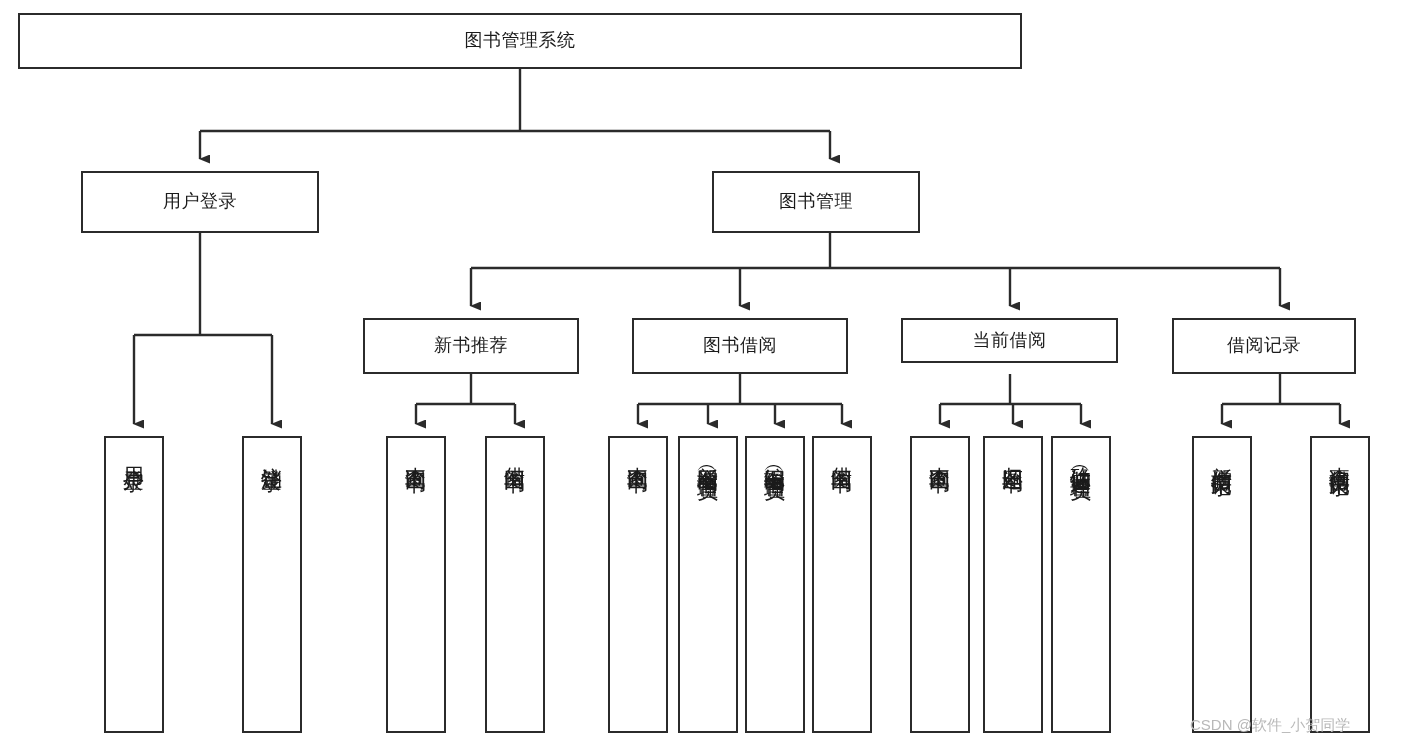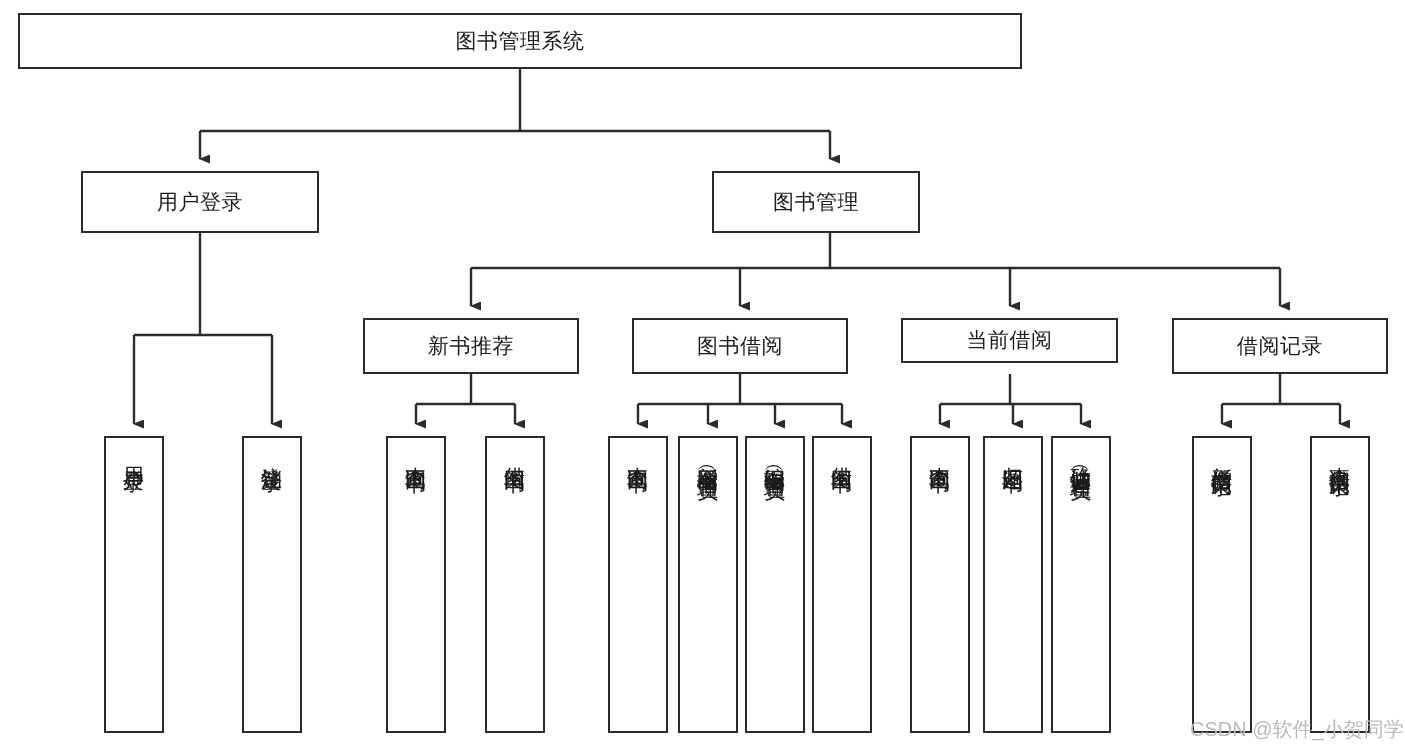--- a/index.html
+++ b/index.html
@@ -37,40 +37,40 @@
     overflow: hidden;
   }
   .node .label {
     color: #1b1b1b;
     text-align: center;
     line-height: 1.18;
     letter-spacing: 0.5px;
     white-space: nowrap;
   }
   .node.horiz .label {
-    font-size: 21px;
+    font-size: 18px;
     text-align: center;
   }
   .node.vert {
     align-items: flex-start;
     justify-content: center;
     padding-top: 12px;
   }
   .node.vert .label {
     writing-mode: vertical-rl;
     text-orientation: upright;
     font-size: 21px;
     letter-spacing: 2px;
     line-height: 1.0;
   }
   .watermark {
     position: absolute;
     left: 1190px;
     top: 716px;
-    font-size: 20px;
+    font-size: 15px;
     color: #b9b9b9;
     font-family: "Liberation Sans", "DejaVu Sans", sans-serif;
     white-space: nowrap;
     pointer-events: none;
   }
 </style>
 </head>
 <body>
 
 <div id="diagram-root">
@@ -138,21 +138,21 @@
 
   <div class="node horiz" style="left: 632px; top: 318px; width: 216px; height: 56px;">
     <span class="label">图书借阅</span>
   </div>
   <div class="node horiz" style="left: 363px; top: 318px; width: 216px; height: 56px;">
     <span class="label">新书推荐</span>
   </div>
   <div class="node horiz" style="left: 901px; top: 318px; width: 217px; height: 45px;">
     <span class="label">当前借阅</span>
   </div>
-  <div class="node horiz" style="left: 1172px; top: 318px; width: 216px; height: 56px;">
+  <div class="node horiz" style="left: 1172px; top: 318px; width: 184px; height: 56px;">
     <span class="label">借阅记录</span>
   </div>
 
   <div class="node vert" style="left: 104px; top: 436px; width: 60px; height: 297px;">
     <span class="label">用户登录</span>
   </div>
   <div class="node vert" style="left: 242px; top: 436px; width: 60px; height: 297px;">
     <span class="label">注销登录</span>
   </div>
   <div class="node vert" style="left: 386px; top: 436px; width: 60px; height: 297px;">

